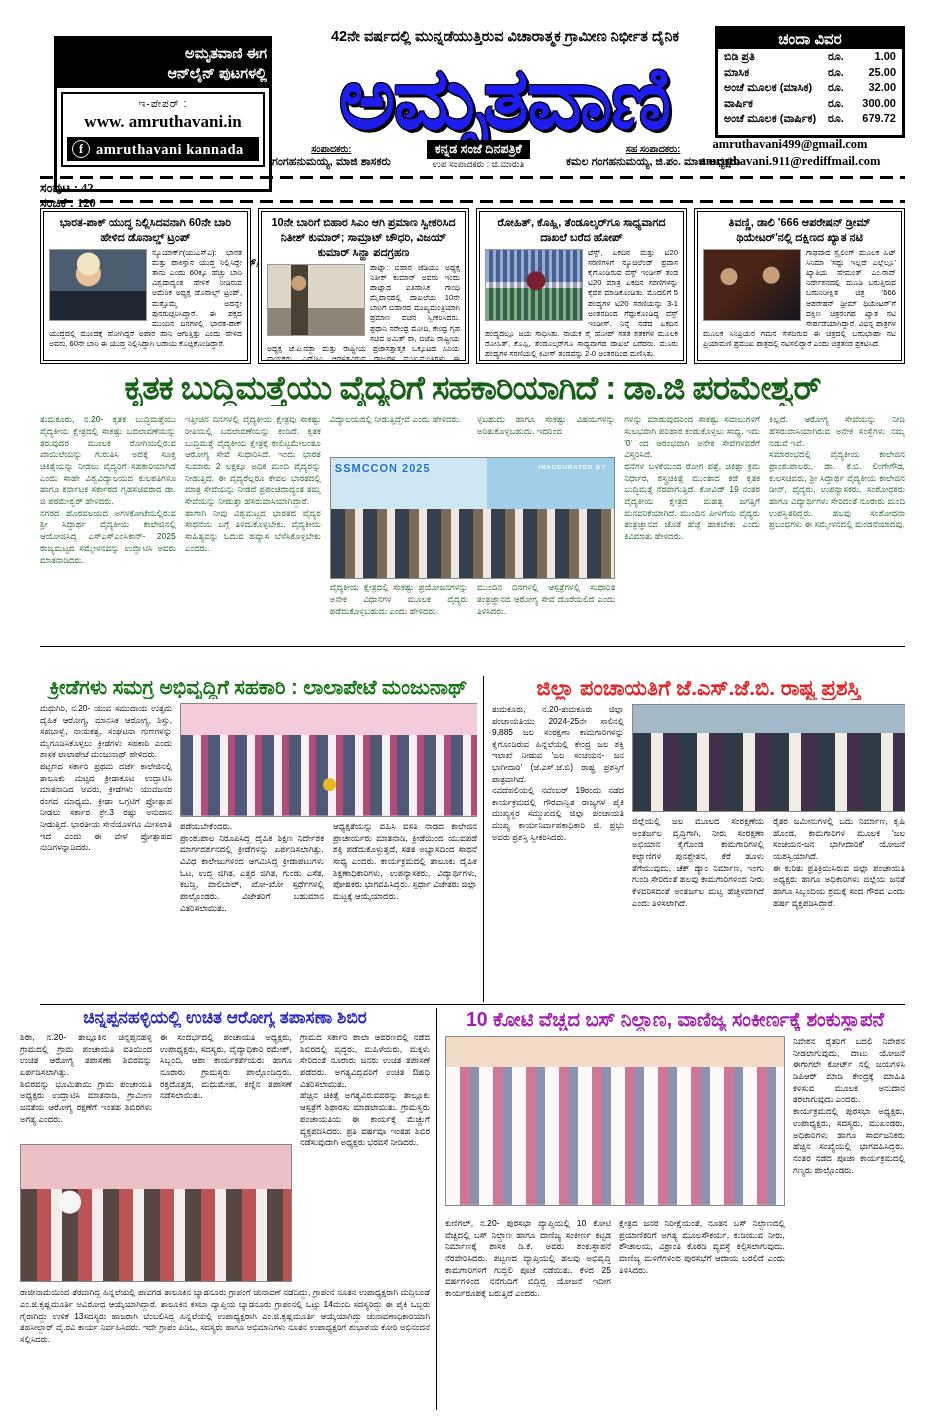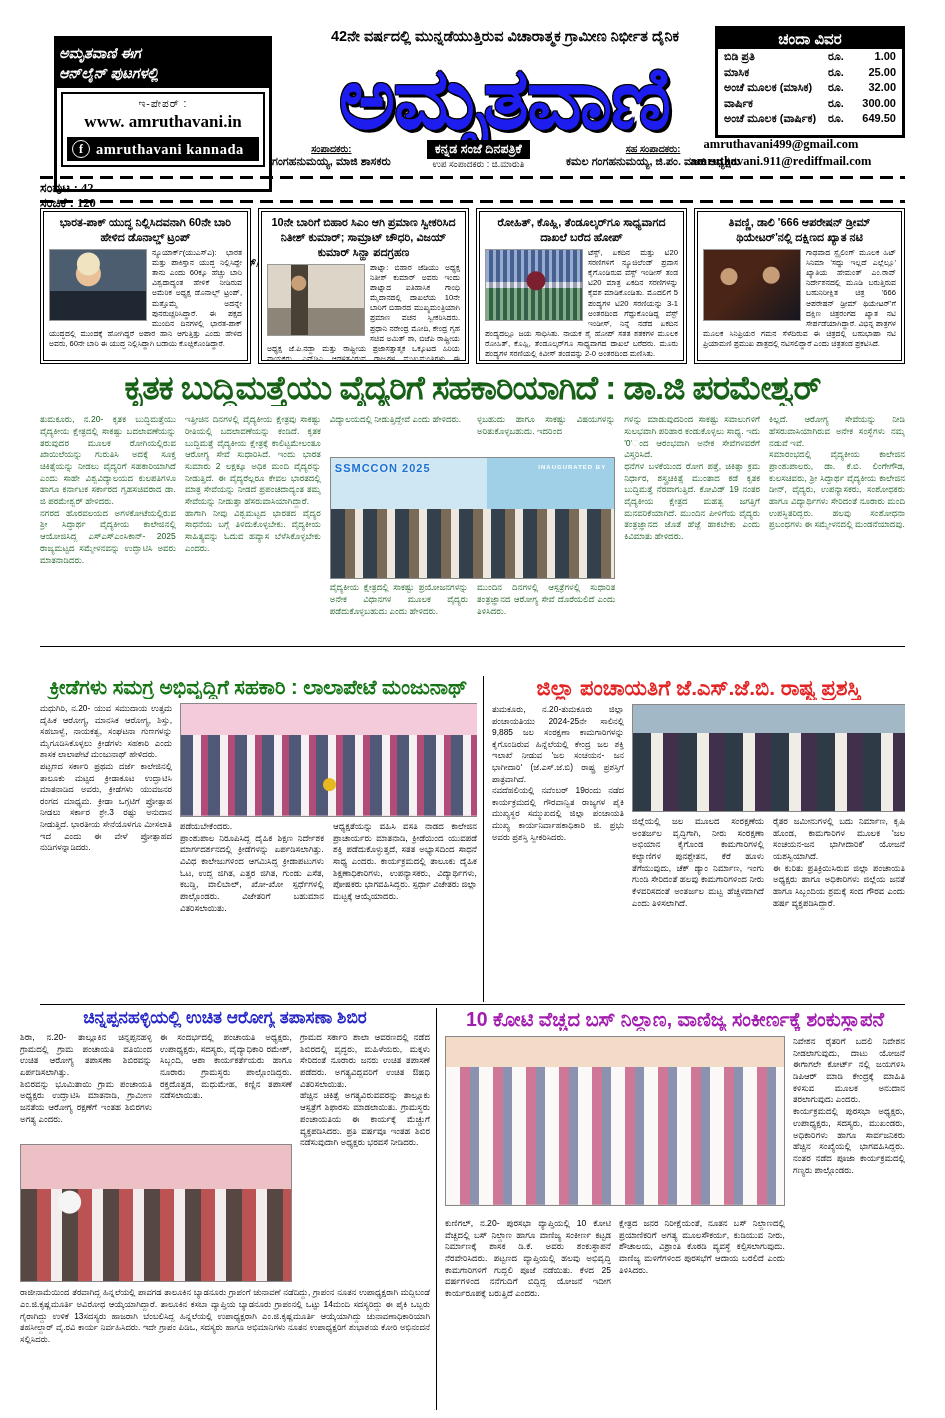--- a/index.html
+++ b/index.html
@@ -1,21 +1,21 @@
 <!DOCTYPE html>
 <html><head>
 <meta charset="utf-8">
 <style>
   html,body{margin:0;padding:0;background:#e8e8e8;}
   .page{width:945px;height:1418px;background:#fff;position:relative;margin:0 auto;
         font-family:"Liberation Sans","DejaVu Sans",sans-serif;color:#000;overflow:hidden;}
   
   .hdr{position:absolute;left:40px;right:40px;top:20px;height:158px;}
   .onlinebox{position:absolute;left:14px;top:16px;width:212px;height:150px;border:3px solid #000;background:#fff;}
-  .onlinebox .blackcap{background:#000;color:#fff;text-align:left;font-weight:bold;font-size:14.5px;line-height:1.35;padding:5px 2px;font-style:italic;}
+  .onlinebox .blackcap{background:#000;color:#fff;text-align:right;font-weight:bold;font-size:14.5px;line-height:1.35;padding:5px 2px;}
   .onlinebox .inner{margin:4px;border:2px solid #000;text-align:center;padding:3px 2px 4px;}
   .onlinebox .epaper{font-size:10.5px;letter-spacing:1px;}
   .onlinebox .site{font-family:"Liberation Serif",serif;font-weight:bold;font-size:17px;margin:2px 0 5px;}
   .fbbar{background:#000;color:#fff;display:flex;align-items:center;gap:6px;margin:0 2px;padding:2px 4px;border:1px solid #000;}
   .fbicon{width:16px;height:16px;border:1.5px solid #fff;border-radius:50%;display:inline-flex;align-items:center;justify-content:center;
           font-family:"Liberation Serif",serif;font-weight:bold;font-size:12px;color:#fff;flex:0 0 auto;}
   .fbtext{font-family:"Liberation Serif",serif;font-weight:bold;font-size:14.5px;letter-spacing:.5px;}
   .tagline{position:absolute;left:240px;top:8px;width:450px;text-align:center;font-weight:bold;font-size:14.5px;}
   .mast{position:absolute;left:228px;top:26px;width:472px;height:104px;text-align:center;
         font-weight:bold;font-size:86px;line-height:104px;color:#1d1df0;
@@ -24,21 +24,21 @@
   .edcell{text-align:center;}
   .edcell .lbl{font-weight:bold;text-decoration:underline;font-size:9.5px;}
   .edcell .nm{font-weight:bold;font-size:11px;}
   .badge{background:#000;color:#fff;font-weight:bold;font-size:12.5px;padding:2px 8px;display:inline-block;}
   .subbox{position:absolute;right:0;top:6px;width:184px;height:106px;border:3px solid #000;background:#fff;}
   .subbox .cap{background:#000;color:#fff;text-align:center;font-weight:bold;font-size:15px;padding:1px 0;}
   .srow{display:flex;justify-content:space-between;font-weight:bold;font-size:11px;padding:0 6px;line-height:1.42;}
   .srow .cur{width:26px;text-align:left;}
   .srow .val{width:42px;text-align:right;}
   .srow .lab{flex:1;}
-  .emails{position:absolute;right:9px;top:116px;width:230px;text-align:center;font-family:"Liberation Serif",serif;font-weight:bold;font-size:12.5px;line-height:1.35;}
+  .emails{position:absolute;right:0;top:116px;width:230px;text-align:center;font-family:"Liberation Serif",serif;font-weight:bold;font-size:12.5px;line-height:1.35;}
   .dashrule{position:absolute;left:40px;right:40px;height:3px;background:repeating-linear-gradient(90deg,#000 0 13px,transparent 13px 20px);}
   .infoline{position:absolute;left:40px;right:40px;top:181px;display:flex;justify-content:space-between;
             font-family:"Liberation Serif",serif;font-weight:bold;font-size:12.5px;white-space:nowrap;overflow:hidden;flex-direction:column;}
   
   .boxrow{position:absolute;left:40px;right:40px;top:208px;height:156px;display:flex;gap:7px;}
   .nbox{flex:1;border:4px double #000;padding:3px 5px;overflow:hidden;background:#fff;}
   .nbox h3{margin:0 0 3px;font-size:11px;line-height:1.35;text-align:center;font-weight:bold;}
   .nbox .bod{font-size:7.6px;line-height:1.34;text-align:justify;}
   .nbox .ph{float:left;width:96px;height:70px;margin:1px 5px 2px 0;border:1px solid #999;}
   
@@ -161,21 +161,21 @@
         <span class="val">32.00</span>
       </div>
       <div class="srow">
         <span class="lab">ವಾರ್ಷಿಕ</span>
         <span class="cur">ರೂ.</span>
         <span class="val">300.00</span>
       </div>
       <div class="srow">
         <span class="lab">ಅಂಚೆ ಮೂಲಕ (ವಾರ್ಷಿಕ)</span>
         <span class="cur">ರೂ.</span>
-        <span class="val">649.50</span>
+        <span class="val">679.72</span>
       </div>
     </div>
     <div class="emails">
       <div>amruthavani499@gmail.com</div>
       <div>amruthavani.911@rediffmail.com</div>
     </div>
   </div>
 
   <div class="dashrule" style="top:176px"></div>
   <div class="infoline">

